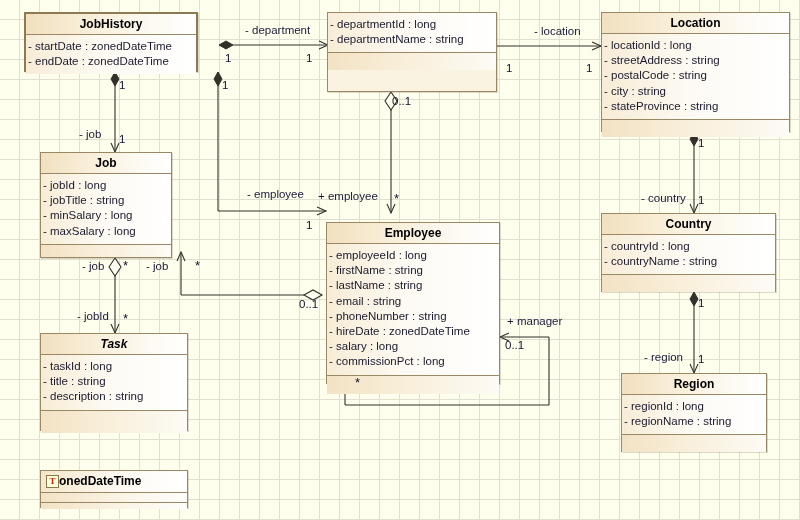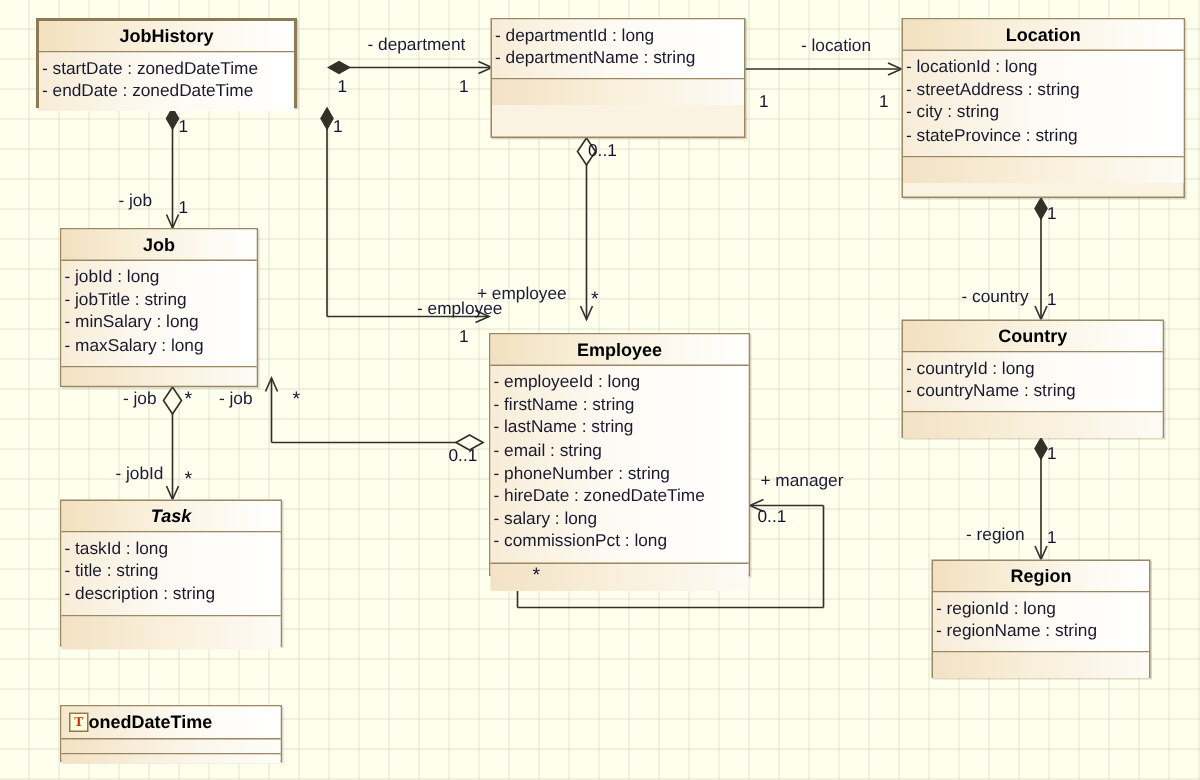--- a/index.html
+++ b/index.html
@@ -201,20 +201,21 @@
       <div class="cls-attr">- departmentName : string</div>
     </div>
     <div class="cls-ops"></div>
   </div>
 
   <div class="uml-class" style="left:601px; top:12px; width:189px; height:120px;">
     <div class="cls-header">Location</div>
     <div class="cls-attrs">
       <div class="cls-attr">- locationId : long</div>
       <div class="cls-attr">- streetAddress : string</div>
+      <div class="cls-attr">- postalCode : string</div>
       <div class="cls-attr">- city : string</div>
       <div class="cls-attr">- stateProvince : string</div>
     </div>
     <div class="cls-ops"></div>
   </div>
 
   <div class="uml-class" style="left:40px; top:152px; width:132px; height:106px;">
     <div class="cls-header">Job</div>
     <div class="cls-attrs">
       <div class="cls-attr">- jobId : long</div>
@@ -273,21 +274,21 @@
       <div class="dt-badge">T</div>
       <div class="dt-title">zonedDateTime</div>
     </div>
     <div class="dt-body"></div>
     <div class="dt-body2"></div>
   </div>
 
   <div class="elabel" style="left:245px; top:24px;">- department</div>
   <div class="elabel" style="left:534px; top:25px;text-align:center;">- location</div>
   <div class="elabel" style="left:79px; top:128px;">- job</div>
-  <div class="elabel" style="left:247px; top:200px;margin-left:31px;">- employee</div>
+  <div class="elabel" style="left:247px; top:188px;">- employee</div>
   <div class="elabel" style="left:318px; top:190px;">+ employee</div>
   <div class="elabel" style="left:641px; top:192px;">- country</div>
   <div class="elabel" style="left:82px; top:260px;">- job</div>
   <div class="elabel" style="left:146px; top:260px;">- job</div>
   <div class="elabel" style="left:77px; top:310px;">- jobId</div>
   <div class="elabel" style="left:507px; top:315px;">+ manager</div>
   <div class="elabel" style="left:644px; top:351px;">- region</div>
 
   <div class="mult" style="left:225px; top:52px;">1</div>
   <div class="mult" style="left:306px; top:52px;">1</div>

